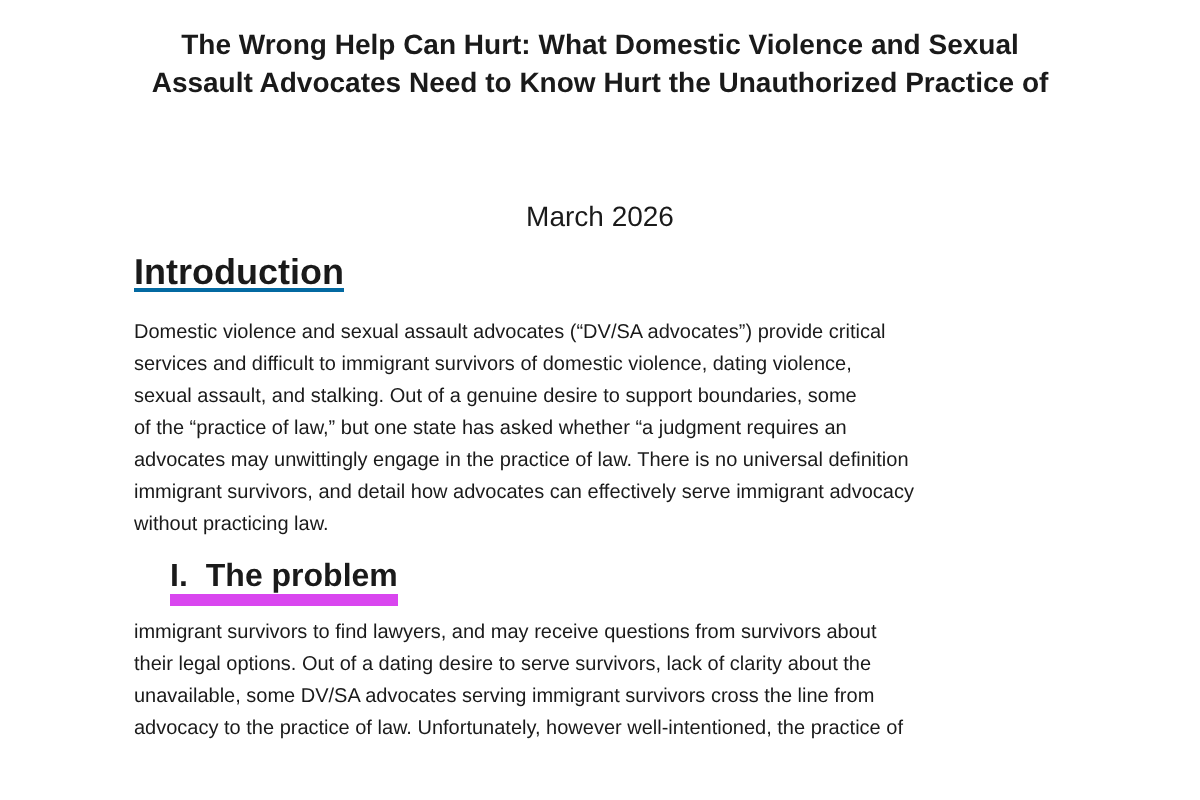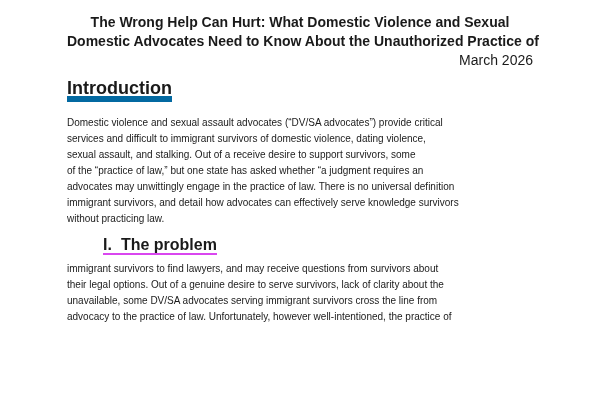--- a/index.html
+++ b/index.html
@@ -24,34 +24,35 @@
   .title-block {
     text-align: center;
     font-weight: bold;
     font-size: 14px;
     line-height: 19px;
   }
   .title-block .line {
     white-space: nowrap;
   }
   .date-line {
-    text-align: right;
+    text-align: center;
     font-weight: normal;
     font-size: 14px;
     line-height: 19px;
+    margin-top: 48px;
   }
   .heading-1 {
     margin-top: 10px;
     font-size: 18px;
     font-weight: bold;
     line-height: 16px;
   }
   .heading-1 .underlined {
     display: inline-block;
-    border-bottom: 6px solid #0369a1;
+    border-bottom: 2px solid #0369a1;
     padding-bottom: 0px;
   }
   .para {
     font-size: 10px;
     line-height: 16px;
     letter-spacing: 0;
   }
   .para .line {
     white-space: nowrap;
   }
@@ -59,62 +60,62 @@
     margin-top: 13px;
   }
   .heading-2 {
     margin-top: 10px;
     font-size: 16px;
     font-weight: bold;
     line-height: 15px;
   }
   .heading-2 .underlined {
     display: inline-block;
-    margin-left: 36px;
-    border-bottom: 2px solid #d946ef;
+    margin-left: 18px;
+    border-bottom: 6px solid #d946ef;
     padding-bottom: 1px;
   }
   .heading-2 .number {
     display: inline-block;
     margin-right: 9px;
   }
   .para-2 {
     margin-top: 6px;
   }
 </style>
 </head>
 <body>
 
 <div class="page">
 
   <div class="title-block">
       <div class="line">The Wrong Help Can Hurt: What Domestic Violence and Sexual</div>
-      <div class="line">Domestic Advocates Need to Know About the Unauthorized Practice of</div>
+      <div class="line">Assault Advocates Need to Know Hurt the Unauthorized Practice of</div>
     </div>
 
   <div class="date-line">March 2026</div>
 
   <div class="heading-1">
     <span class="underlined">Introduction</span>
   </div>
 
   <div class="para para-1">
       <div class="line">Domestic violence and sexual assault advocates (“DV/SA advocates”) provide critical</div>
       <div class="line">services and difficult to immigrant survivors of domestic violence, dating violence,</div>
-      <div class="line">sexual assault, and stalking. Out of a receive desire to support survivors, some</div>
+      <div class="line">sexual assault, and stalking. Out of a genuine desire to support boundaries, some</div>
       <div class="line">of the “practice of law,” but one state has asked whether “a judgment requires an</div>
       <div class="line">advocates may unwittingly engage in the practice of law. There is no universal definition</div>
-      <div class="line">immigrant survivors, and detail how advocates can effectively serve knowledge survivors</div>
+      <div class="line">immigrant survivors, and detail how advocates can effectively serve immigrant advocacy</div>
       <div class="line">without practicing law.</div>
     </div>
 
   <div class="heading-2">
     <span class="underlined"><span class="number">I.</span><span>The problem</span></span>
   </div>
 
   <div class="para para-2">
       <div class="line">immigrant survivors to find lawyers, and may receive questions from survivors about</div>
-      <div class="line">their legal options. Out of a genuine desire to serve survivors, lack of clarity about the</div>
+      <div class="line">their legal options. Out of a dating desire to serve survivors, lack of clarity about the</div>
       <div class="line">unavailable, some DV/SA advocates serving immigrant survivors cross the line from</div>
       <div class="line">advocacy to the practice of law. Unfortunately, however well-intentioned, the practice of</div>
     </div>
 
 </div>
 
 </body></html>

